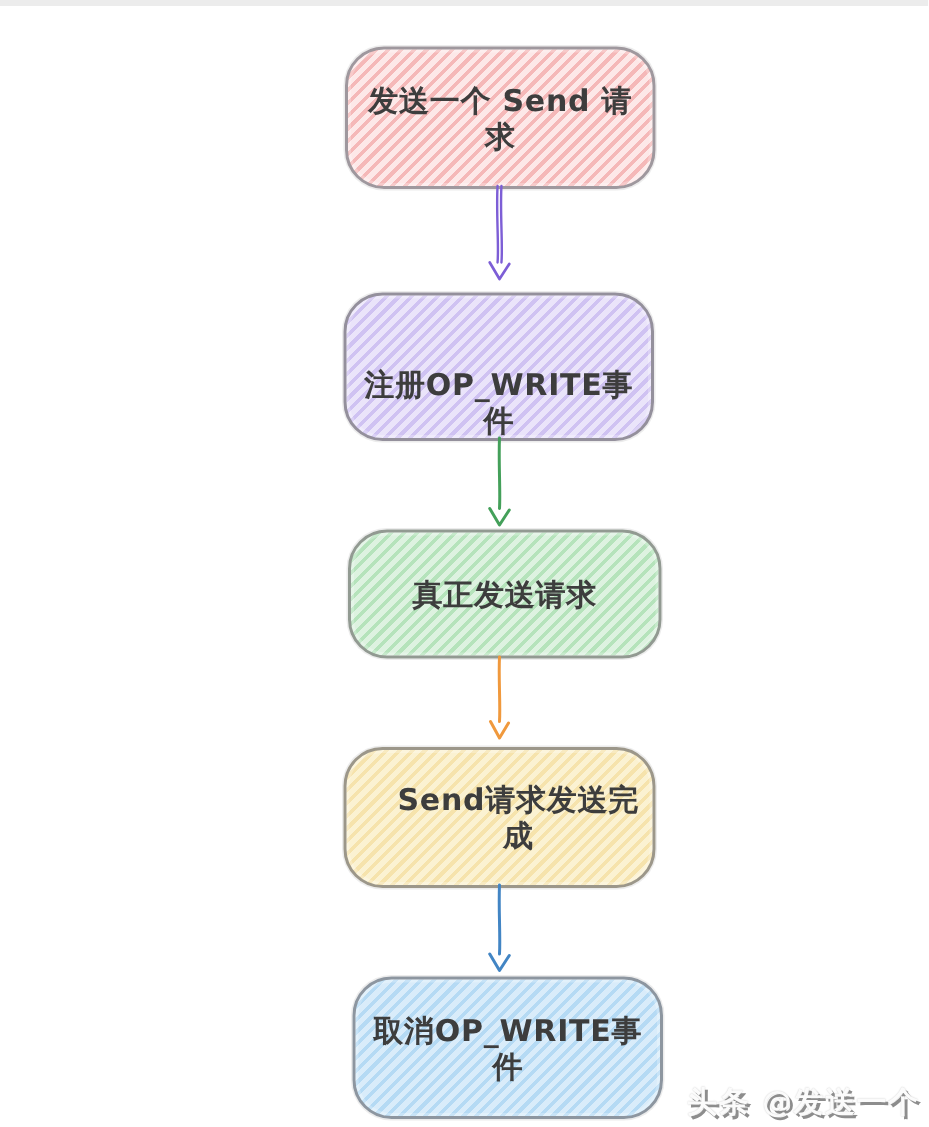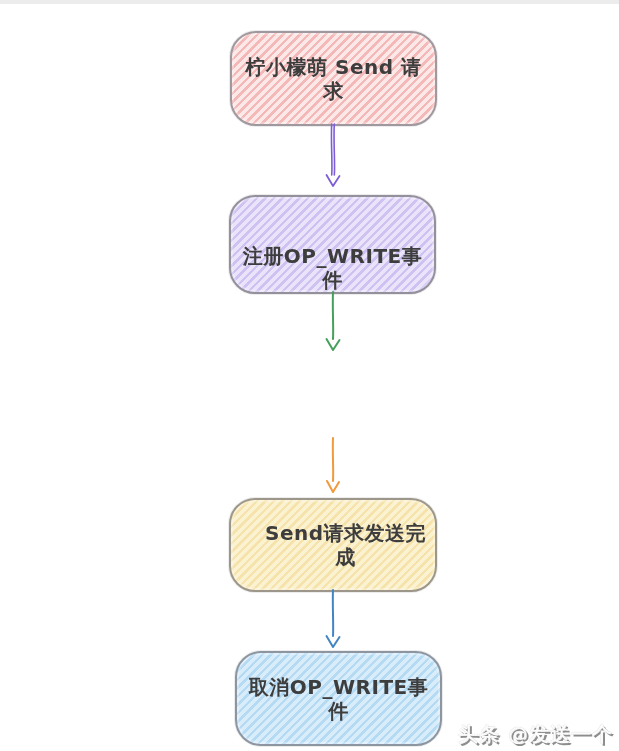--- a/index.html
+++ b/index.html
@@ -85,39 +85,42 @@
     white-space: nowrap;
   }
 </style>
 </head>
 <body>
 
 <div class="canvas">
   <div class="top-strip"></div>
 
   <div class="node n0" style="--fill: #fde8e8; --stripe: #f5b8b8; --border: #9f989e;">
-    <span class="node-label" style="color: rgb(61, 61, 61);">柠小檬萌 Send 请求</span>
+    <span class="node-label" style="color: rgb(61, 61, 61);">发送一个 Send 请求</span>
   </div>
 
   <svg class="connector c0 double" viewBox="0 0 26 66" xmlns="http://www.w3.org/2000/svg" style="--stroke: #7d5ed6;">
     <path class="line1" d="M13 2 C12 20 14 42 13 53"></path>
     <path class="line2" d="M13 2 C12 20 14 42 13 53"></path>
     <path class="head" d="M6.5 53 L13 64 L19.5 54"></path>
   </svg>
 
   <div class="node n1" style="--fill: #eae4fa; --stripe: #cfc2f2; --border: #94909c;">
     <span class="node-label" style="color: rgb(61, 61, 61);">注册OP_WRITE事件</span>
   </div>
 
   <svg class="connector c1" viewBox="0 0 26 62" xmlns="http://www.w3.org/2000/svg" style="--stroke: #44a05a;">
     <path class="line1" d="M13 2 C12.3 18 13.7 38 13 49"></path>
     <path class="line2" d="M13 2 C12.3 18 13.7 38 13 49"></path>
     <path class="head" d="M6.5 49 L13 60 L19.5 50"></path>
   </svg>
 
+  <div class="node n2" style="--fill: #ddf2e0; --stripe: #b5e3bb; --border: #929a92;">
+    <span class="node-label" style="color: rgb(61, 61, 61);">真正发送请求</span>
+  </div>
 
   <svg class="connector c2" viewBox="0 0 26 58" xmlns="http://www.w3.org/2000/svg" style="--stroke: #f0993d;">
     <path class="line1" d="M13 2 C12.3 16 13.7 34 13 45"></path>
     <path class="line2" d="M13 2 C12.3 16 13.7 34 13 45"></path>
     <path class="head" d="M7 45 L13 56 L19 46"></path>
   </svg>
 
   <div class="node n3" style="--fill: #fbf2d2; --stripe: #f6e3ac; --border: #9c978a;">
     <span class="node-label" style="color: rgb(61, 61, 61); margin-left: 25px;">Send请求发送完成</span>
   </div>

